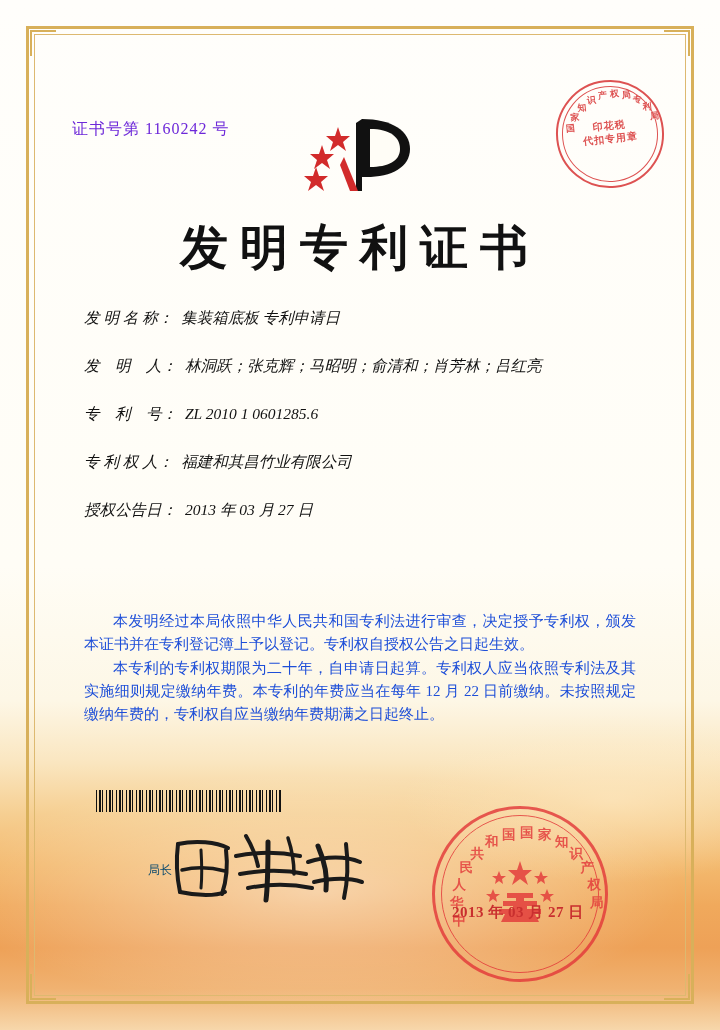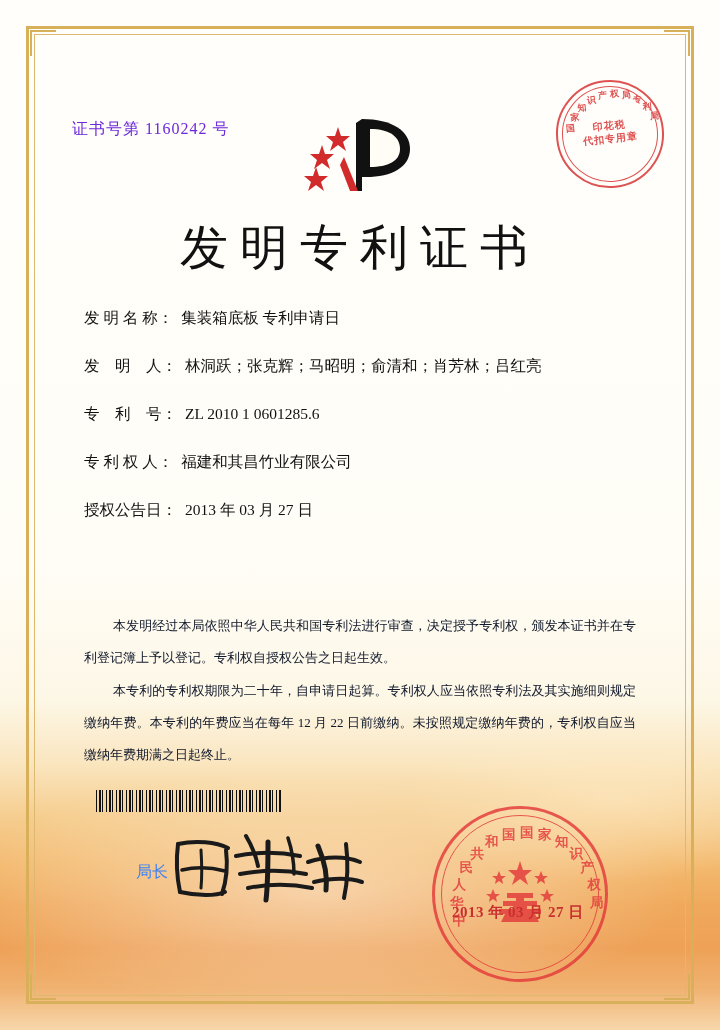--- a/index.html
+++ b/index.html
@@ -120,30 +120,31 @@
     line-height: 13px;
     font-weight: bold;
     letter-spacing: 1px;
   }
   
   .main-title {
     position: absolute;
     left: 0; right: 0; top: 216px;
     text-align: center;
     font-size: 48px;
-    font-weight: normal;
+    font-weight: bold;
     letter-spacing: 12px;
     color: #111111;
     font-family: "DejaVu Serif", "Liberation Serif", serif;
   }
   
   .fields {
     position: absolute;
     left: 84px; top: 308px;
     width: 560px;
+    font-style: italic;
   }
   .field-row {
     display: flex;
     align-items: baseline;
     margin-bottom: 27px;
     font-size: 15.5px;
     color: #111;
   }
   .field-label {
     flex: 0 0 auto;
@@ -152,45 +153,45 @@
   }
   .field-value {
     margin-left: 8px;
     white-space: nowrap;
   }
   
   .body-text {
     position: absolute;
     left: 84px; top: 610px;
     width: 552px;
-    font-size: 13px;
-    line-height: 32px;
-    color: #0f172a;
+    font-size: 15px;
+    line-height: 23px;
+    color: #1d4ed8;
     text-align: justify;
   }
   .body-text p {
     margin: 0 0 1px 0;
     text-indent: 29px;
   }
   
   .barcode {
     position: absolute;
     left: 96px; top: 790px;
     width: 186px; height: 22px;
     background: repeating-linear-gradient(to right,
       #111 0px, #111 1px, transparent 1px, transparent 3px,
       #111 3px, #111 5px, transparent 5px, transparent 6px,
       #111 6px, #111 7px, transparent 7px, transparent 10px);
   }
   
   .sig-label {
     position: absolute;
-    left: 136px; top: 862px;
-    font-size: 16px;
-    color: #3b82f6;
+    left: 148px; top: 862px;
+    font-size: 12px;
+    color: #0c4a6e;
   }
   .signature {
     position: absolute;
     left: 168px; top: 826px;
     width: 200px; height: 84px;
   }
   
   .seal-national {
     position: absolute;
     left: 432px; top: 806px;

